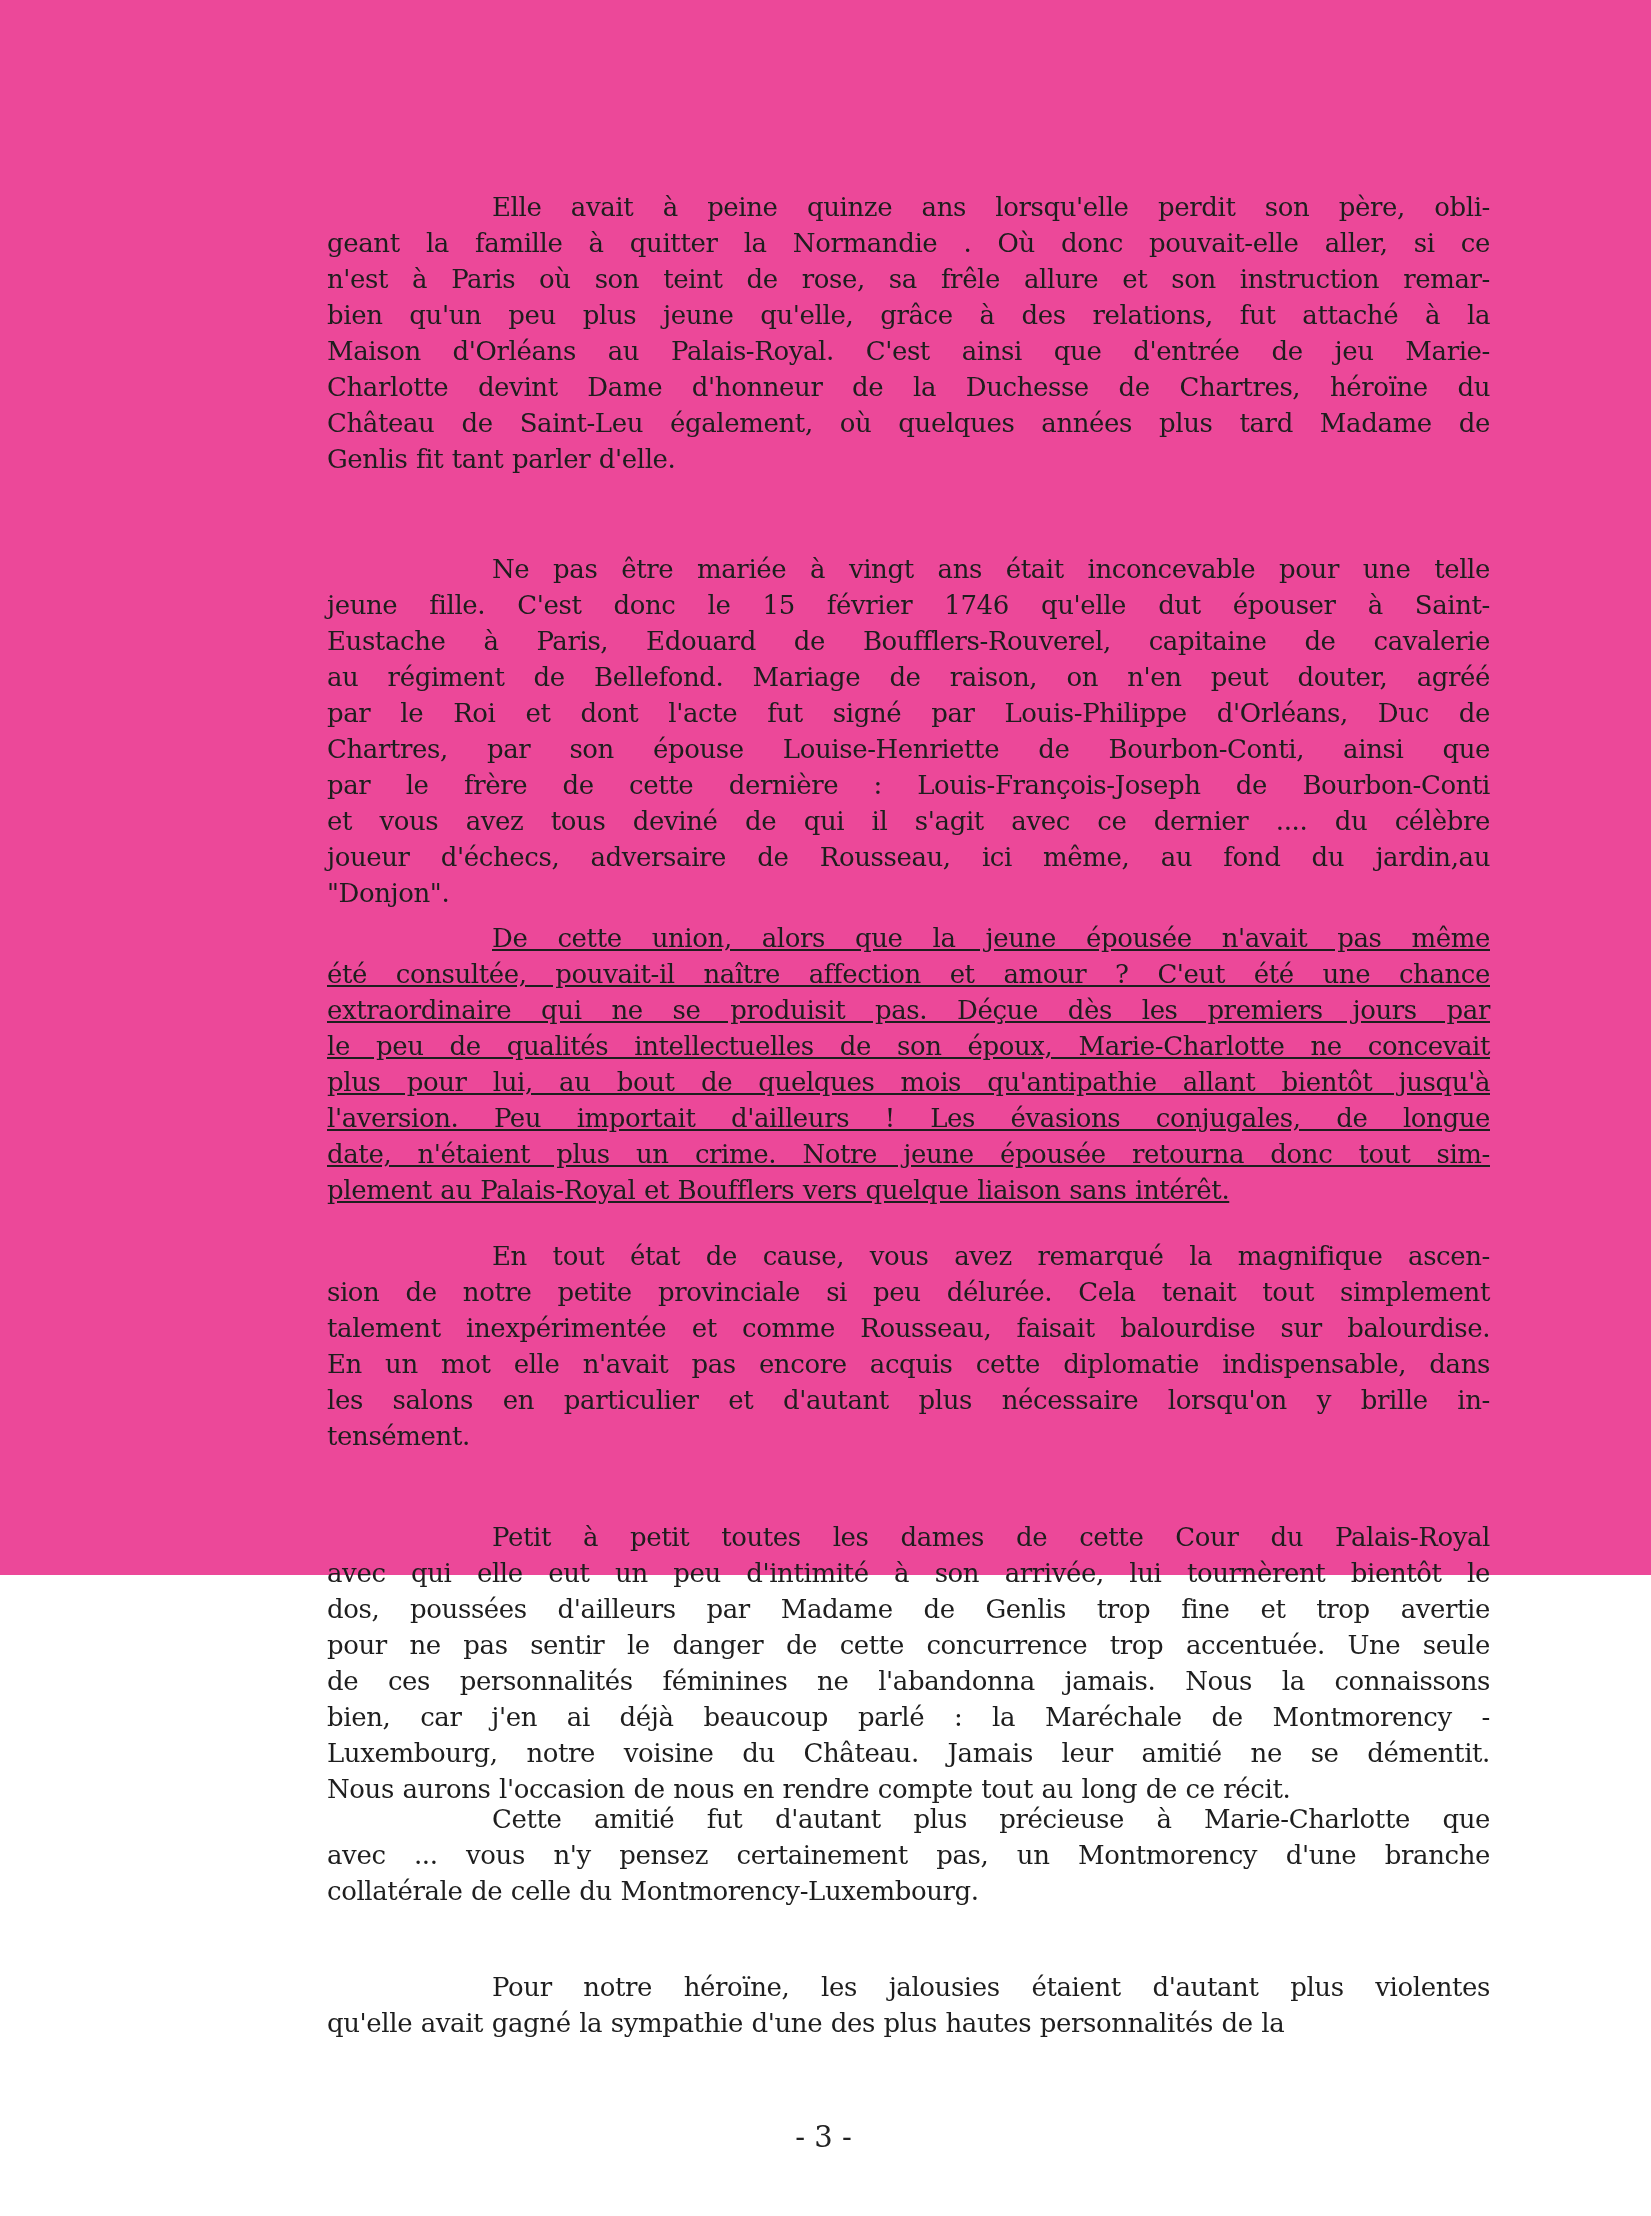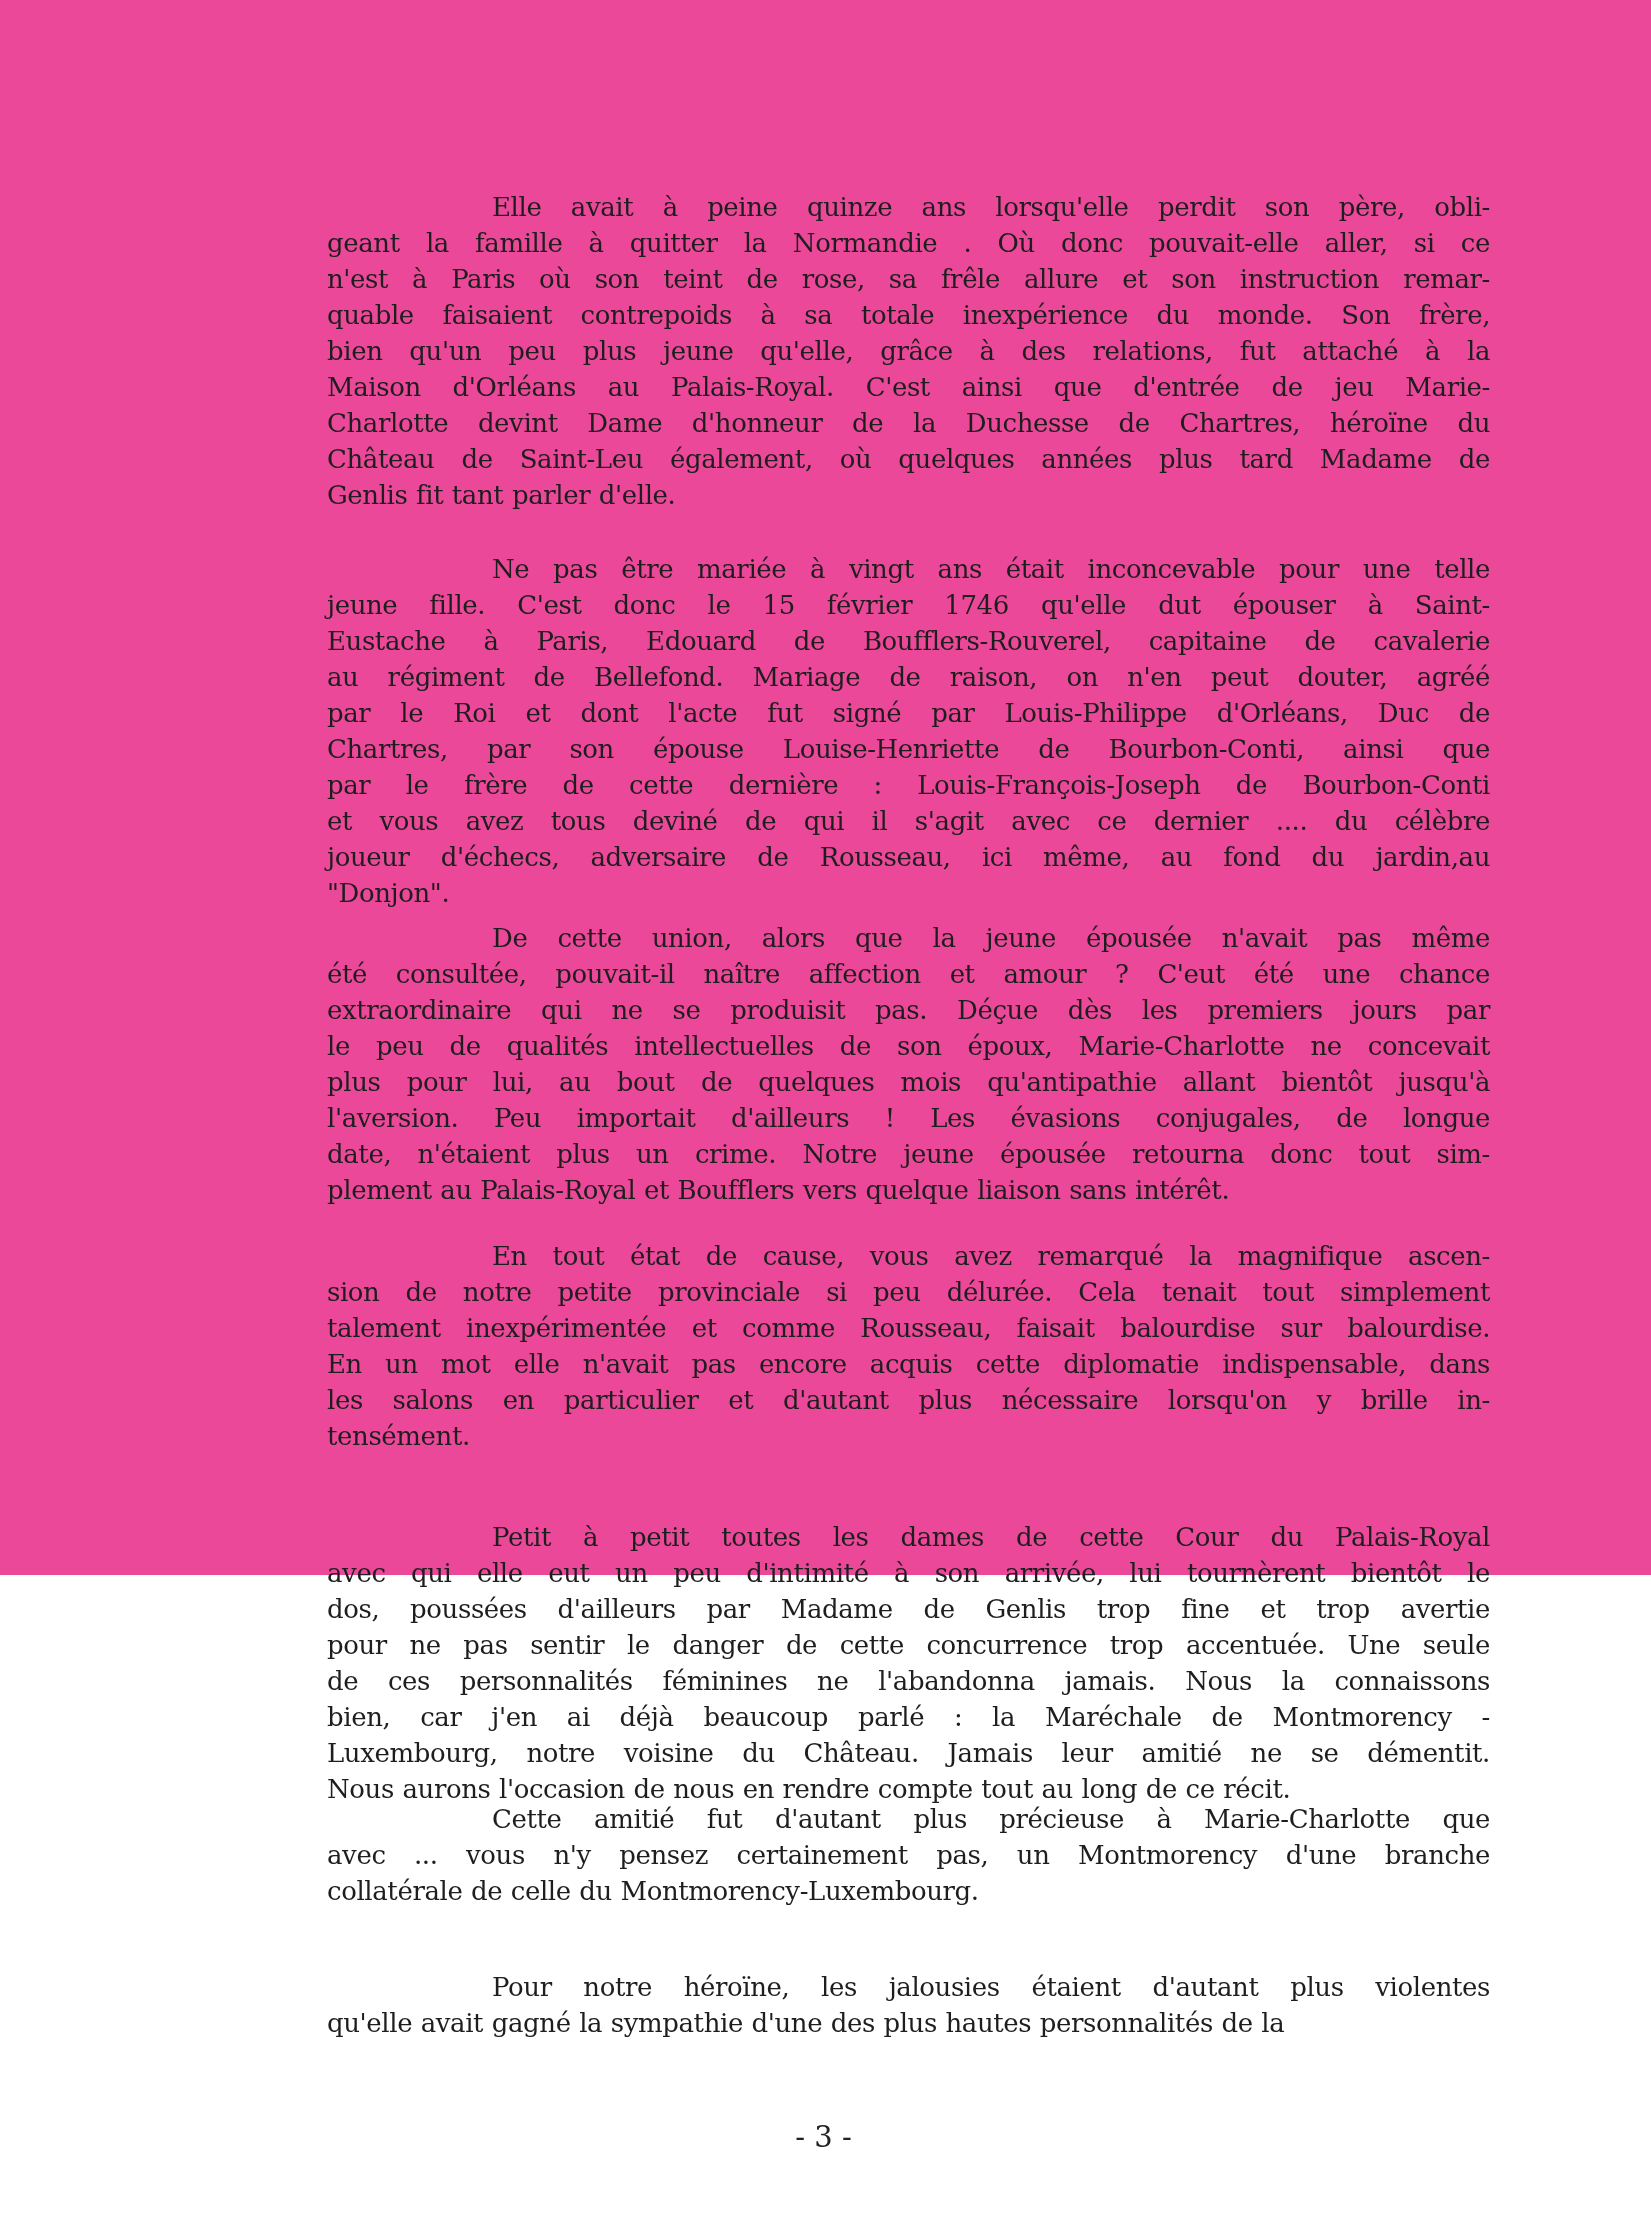--- a/index.html
+++ b/index.html
@@ -32,40 +32,39 @@
 </style>
 </head>
 <body>
 
 <div class="page">
 
   <div class="para" id="p0" style="top:189px;">
       <span class="line first">Elle avait à peine quinze ans lorsqu'elle perdit son père, obli-</span>
       <span class="line">geant la famille à quitter la Normandie . Où donc pouvait-elle aller, si ce</span>
       <span class="line">n'est à Paris où son teint de rose, sa frêle allure et son instruction remar-</span>
-      <span class="line">quable faisaient contrepoids à sa totale inexpérience du monde. Son frère,</span>
       <span class="line">bien qu'un peu plus jeune qu'elle, grâce à des relations, fut attaché à la</span>
       <span class="line">Maison d'Orléans au Palais-Royal. C'est ainsi que d'entrée de jeu Marie-</span>
       <span class="line">Charlotte devint Dame d'honneur de la Duchesse de Chartres, héroïne du</span>
       <span class="line">Château de Saint-Leu également, où quelques années plus tard Madame de</span>
       <span class="line last">Genlis fit tant parler d'elle.</span>
     </div>
   <div class="para" id="p1" style="top:519px;margin-top:32px;">
       <span class="line first">Ne pas être mariée à vingt ans était inconcevable pour une telle</span>
       <span class="line">jeune fille. C'est donc le 15 février 1746 qu'elle dut épouser à Saint-</span>
       <span class="line">Eustache à Paris, Edouard de Boufflers-Rouverel, capitaine de cavalerie</span>
       <span class="line">au régiment de Bellefond. Mariage de raison, on n'en peut douter, agréé</span>
       <span class="line">par le Roi et dont l'acte fut signé par Louis-Philippe d'Orléans, Duc de</span>
       <span class="line">Chartres, par son épouse Louise-Henriette de Bourbon-Conti, ainsi que</span>
       <span class="line">par le frère de cette dernière : Louis-François-Joseph de Bourbon-Conti</span>
       <span class="line">et vous avez tous deviné de qui il s'agit avec ce dernier .... du célèbre</span>
       <span class="line">joueur d'échecs, adversaire de Rousseau, ici même, au fond du jardin,au</span>
       <span class="line last">"Donjon".</span>
     </div>
-  <div class="para" id="p2" style="top:920px;">
+  <div class="para" id="p2" style="top:920px;text-decoration:underline;">
       <span class="line first">De cette union, alors que la jeune épousée n'avait pas même</span>
       <span class="line">été consultée, pouvait-il naître affection et amour ? C'eut été une chance</span>
       <span class="line">extraordinaire qui ne se produisit pas. Déçue dès les premiers jours par</span>
       <span class="line">le peu de qualités intellectuelles de son époux, Marie-Charlotte ne concevait</span>
       <span class="line">plus pour lui, au bout de quelques mois qu'antipathie allant bientôt jusqu'à</span>
       <span class="line">l'aversion. Peu importait d'ailleurs ! Les évasions conjugales, de longue</span>
       <span class="line">date, n'étaient plus un crime. Notre jeune épousée retourna donc tout sim-</span>
       <span class="line last">plement au Palais-Royal et Boufflers vers quelque liaison sans intérêt.</span>
     </div>
   <div class="para" id="p3" style="top:1238px;">

